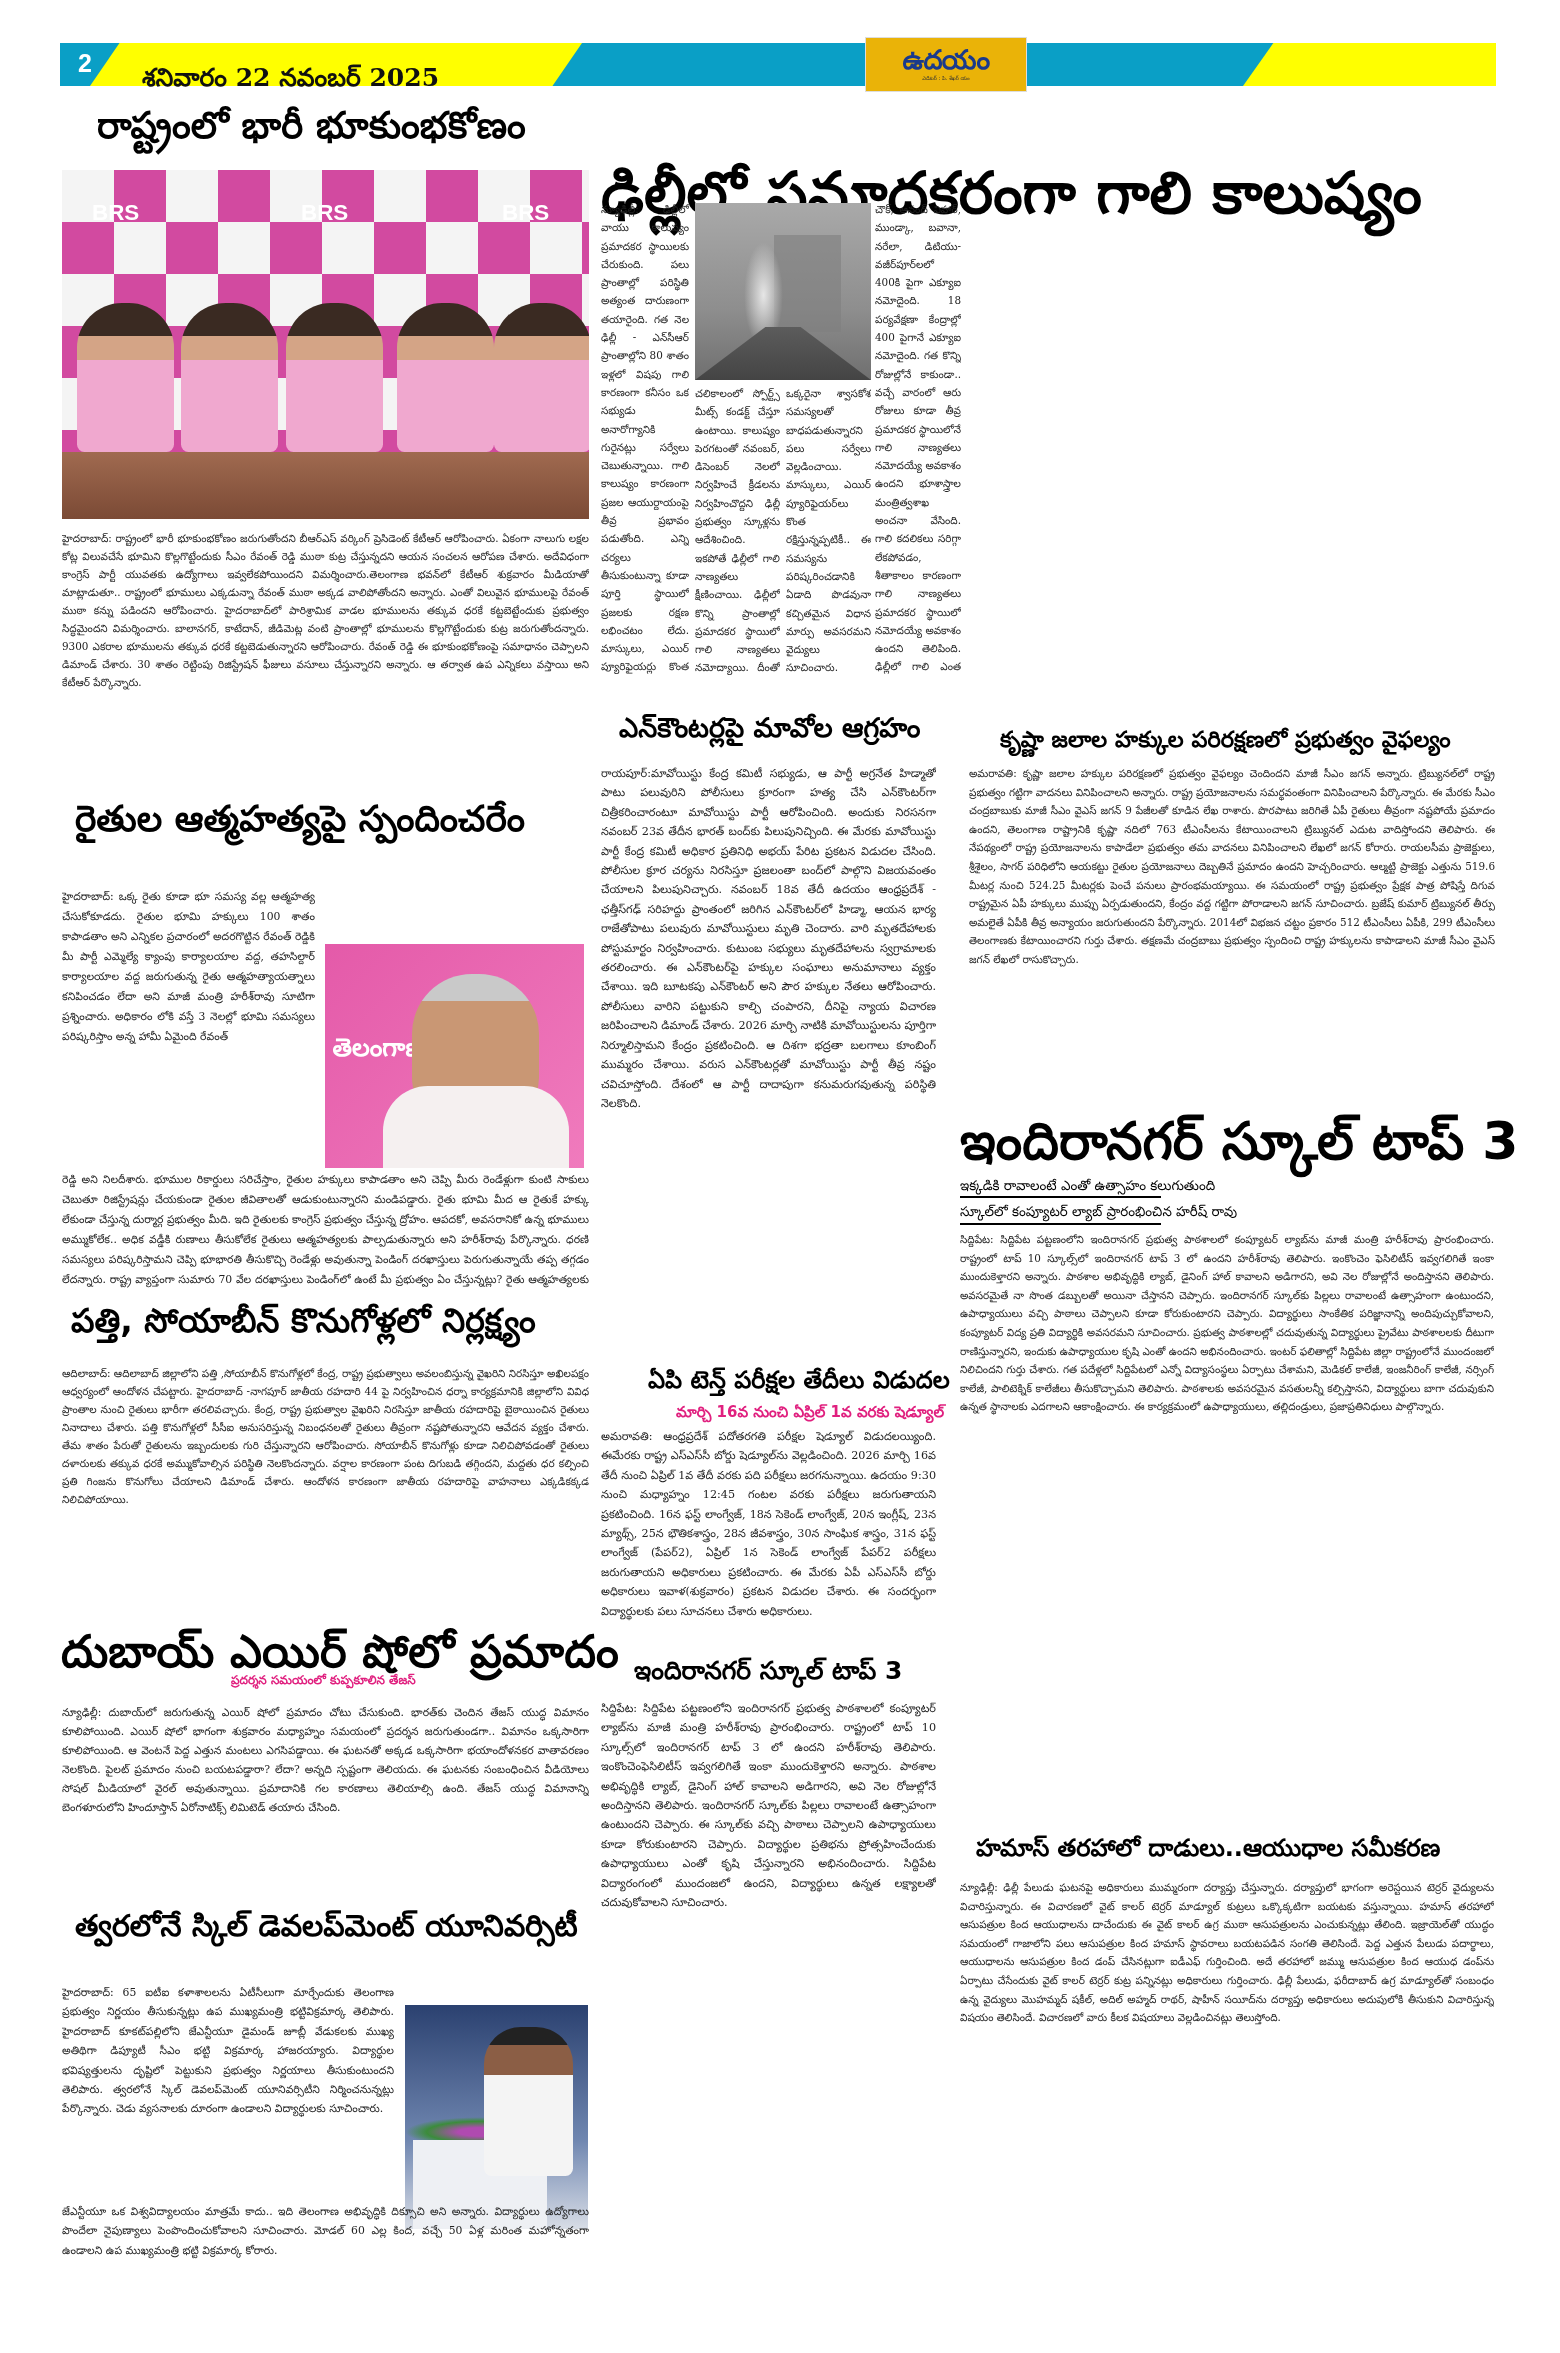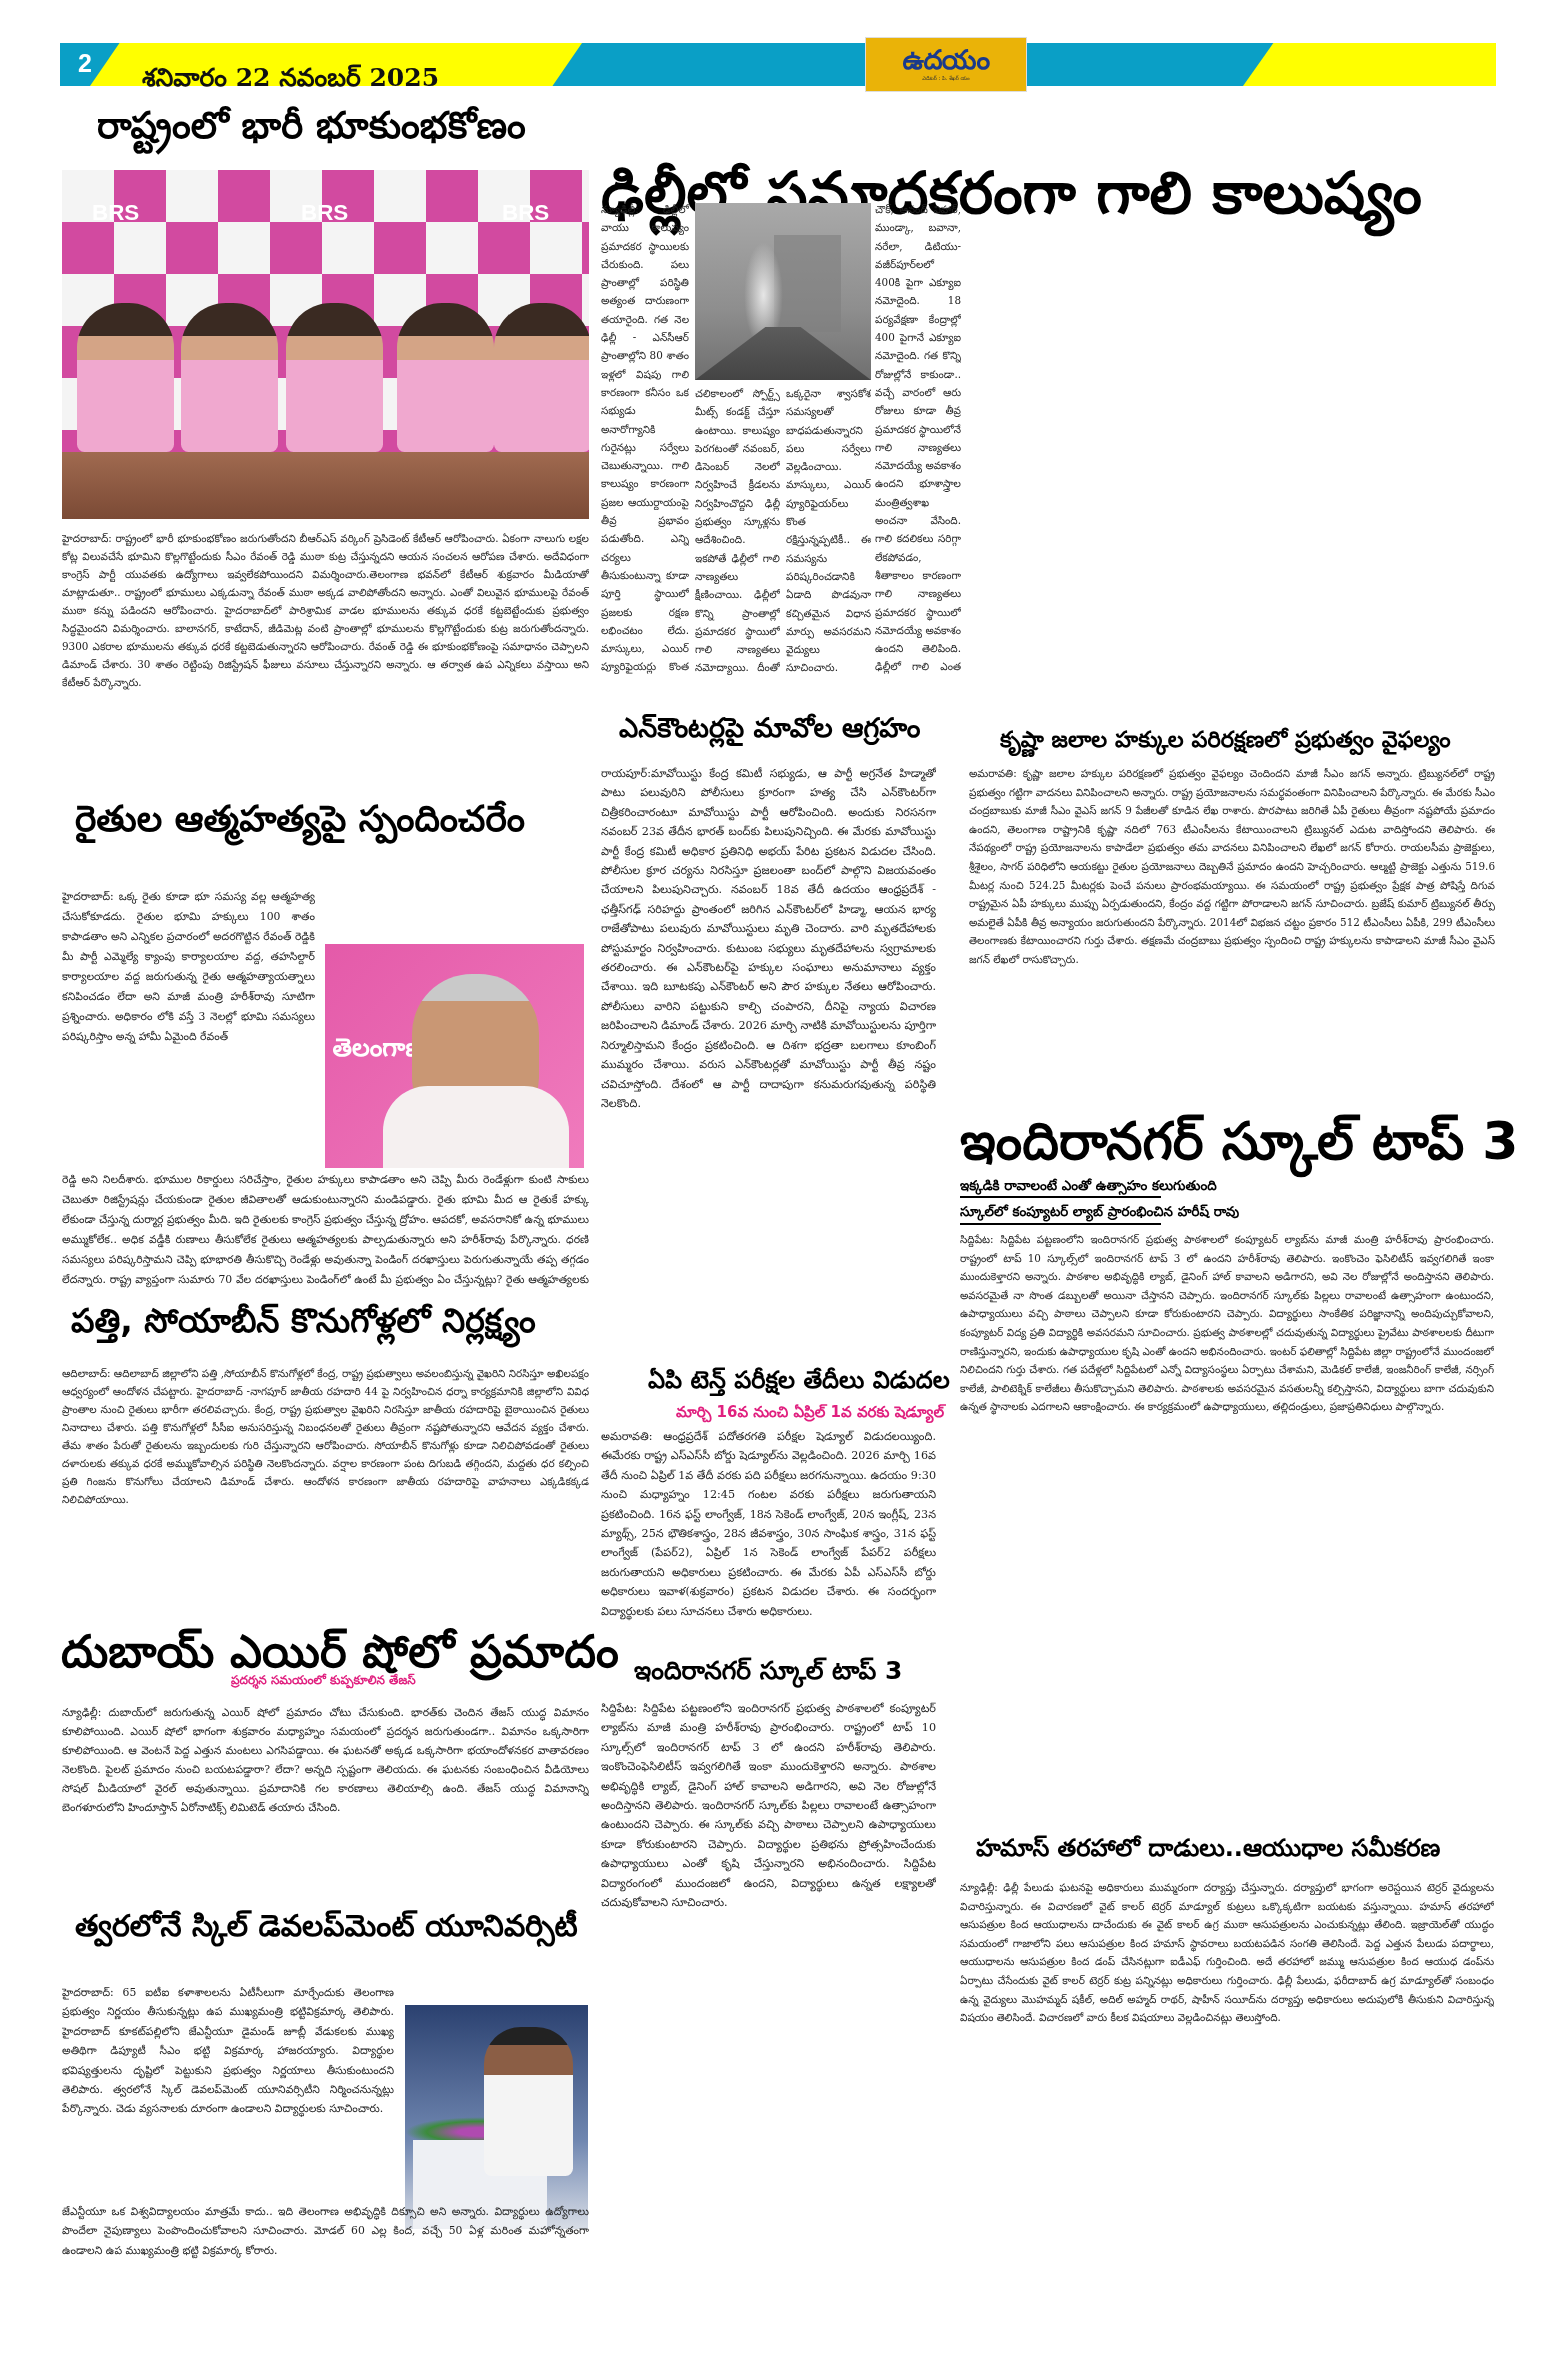--- a/index.html
+++ b/index.html
@@ -15,21 +15,21 @@
     clip-path: polygon(12% 0, 100% 0, 100% 100%, 0 100%); }
   .page-num { position: absolute; left: 18px; top: 6px; color: #fff; font: bold 25px "Liberation Sans", sans-serif; }
   .date { position: absolute; left: 82px; top: 7.5px; font: bold 25px "DejaVu Serif", serif; color: #111; margin-top: 12px; }
   .logo-box { position: absolute; left: 805px; top: -6px; width: 162px; height: 55px; background: #eab308; border: 0.7px solid #ddd; text-align: center; }
   .logo-small { font-size: 4.5px; color: #555; line-height: 6px; }
   .logo-main { font: bold 27px "DejaVu Sans", sans-serif; color: #1a3a8c; line-height: 31px; letter-spacing: -0.7px; }
   .logo-editor { font-size: 5.2px; color: #333; }
 
   .headline { position: absolute; font-family: "DejaVu Sans", sans-serif; font-weight: bold; color: #000; white-space: nowrap; }
   .subhead-pink { position: absolute; color: #e0207f; font-weight: bold; white-space: nowrap; }
-  .subhead-black { position: absolute; color: #000; font-weight: bold; white-space: nowrap; }
+  .subhead-black { position: absolute; color: #000; font-weight: normal; white-space: nowrap; }
   .body-text { position: absolute; font-family: "DejaVu Serif", serif; font-size: 11.2px; line-height: 19.4px; text-align: justify; color: #222; overflow: hidden; }
   .photo { position: absolute; overflow: hidden; }
   .rule { position: absolute; height: 1.5px; background: #000; }
 
   
   .photo-brs { background: repeating-conic-gradient(#d24aa0 0 25%, #f4f4f4 0 50%) 0 0/ 104px 104px; }
   .photo-brs .table { position: absolute; left: 0; bottom: 0; width: 100%; height: 67px; background: linear-gradient(#a06a50, #7b4a35); }
   .photo-brs .person { position: absolute; bottom: 67px; width: 97px; height: 149px; border-radius: 45px 45px 7.5px 7.5px; background: linear-gradient(#3a2a22 0 22%, #d4a486 22% 38%, #f0a8cf 38%); }
   .photo-brs .lbl { position:absolute; color:#fff; font: bold 22.4px "Liberation Sans", sans-serif; }
 

